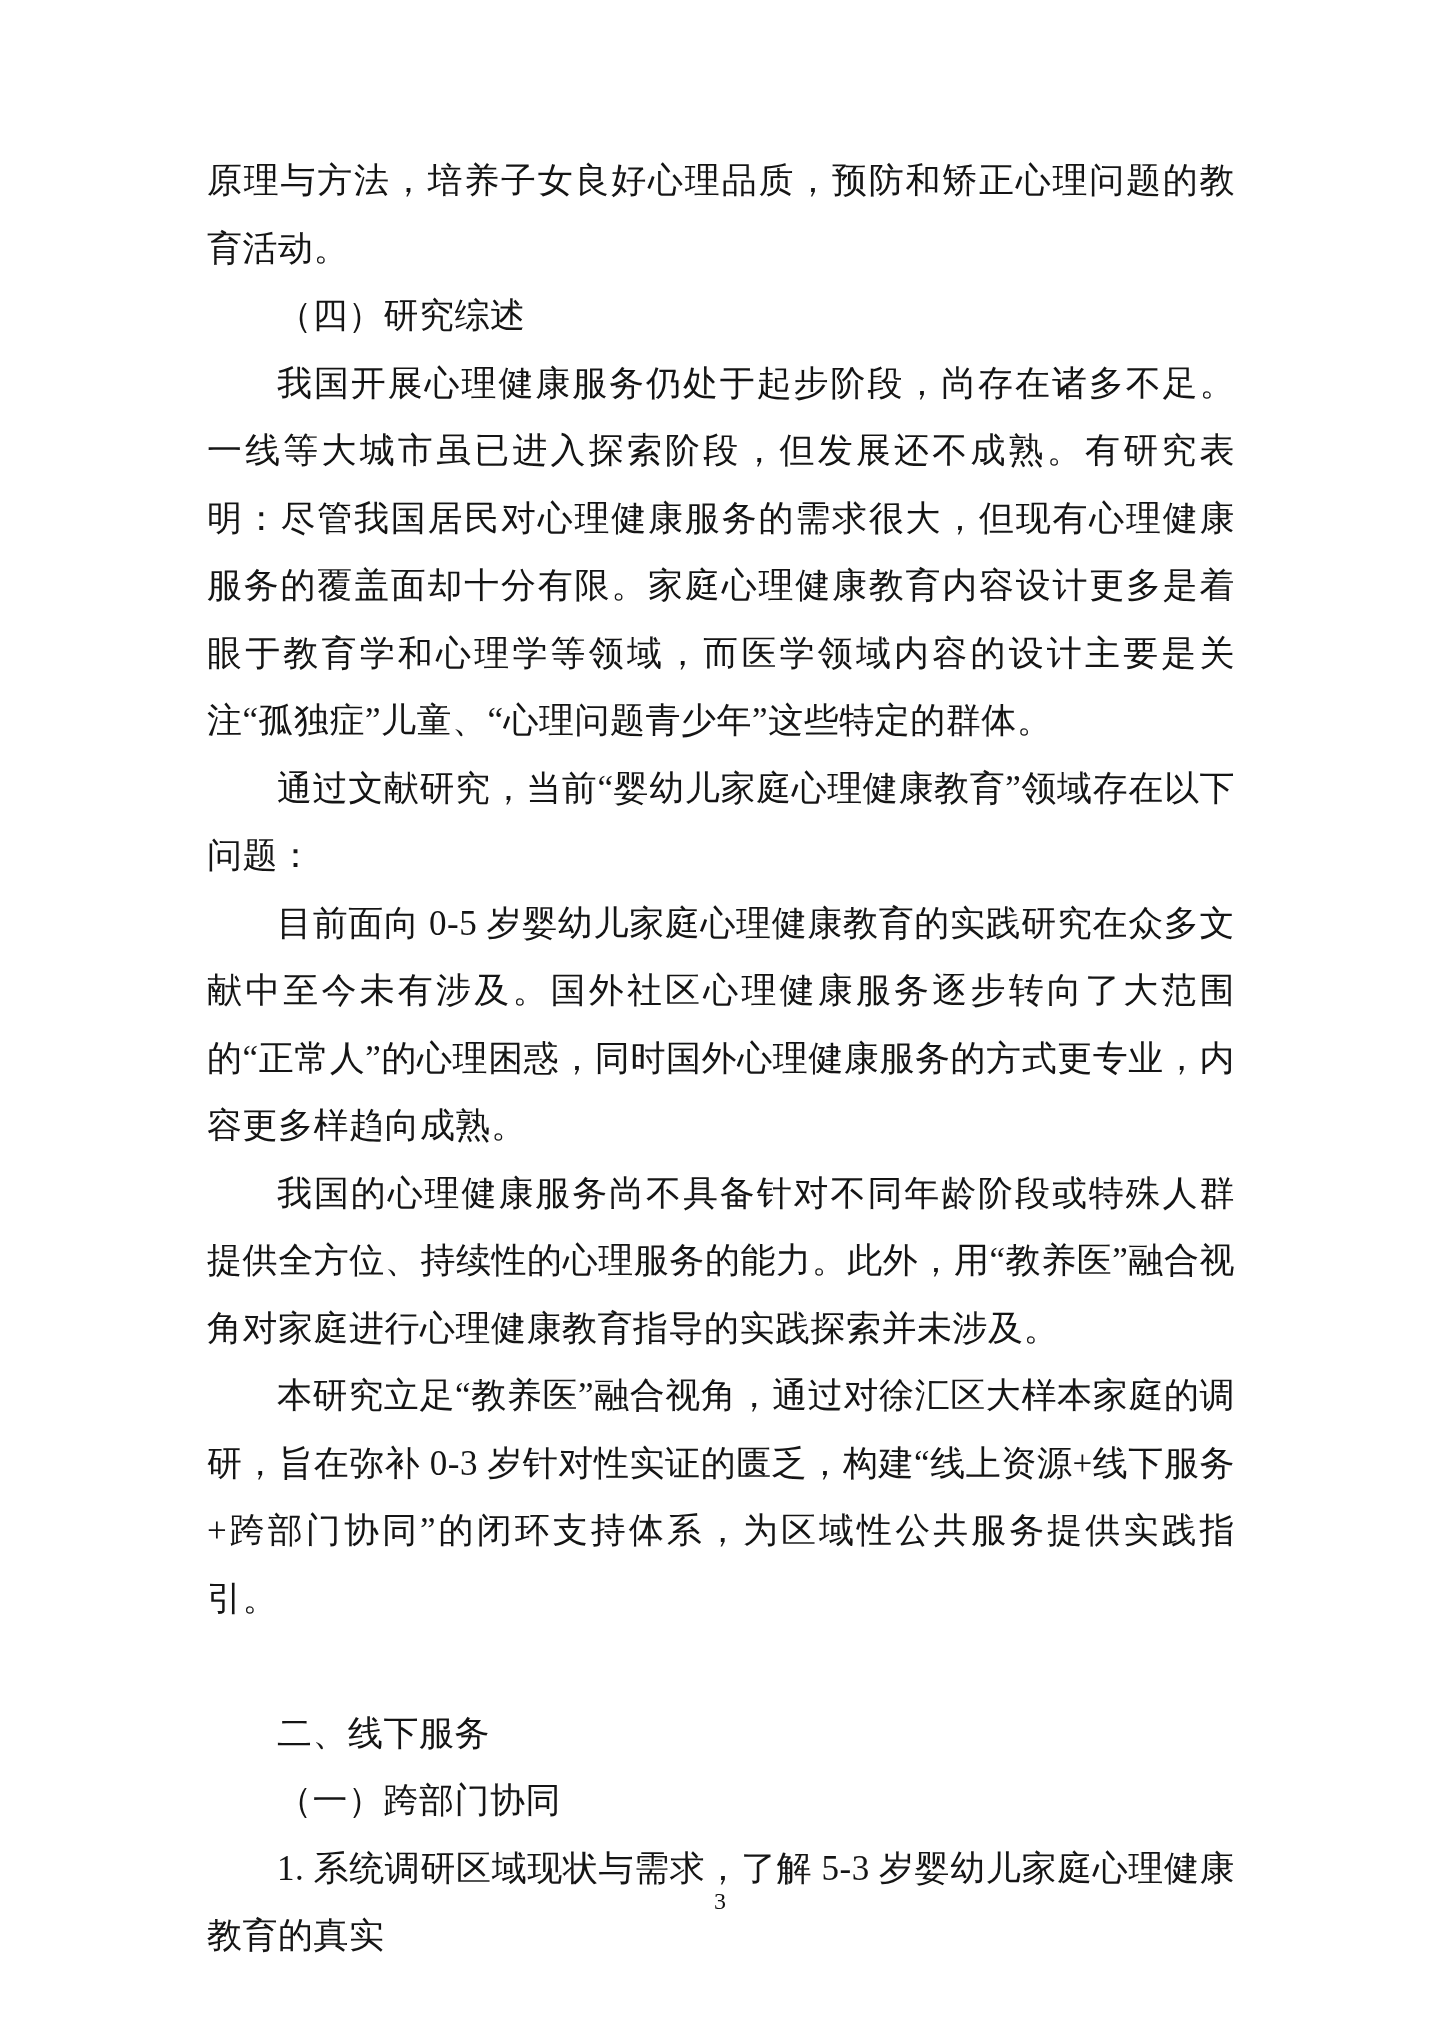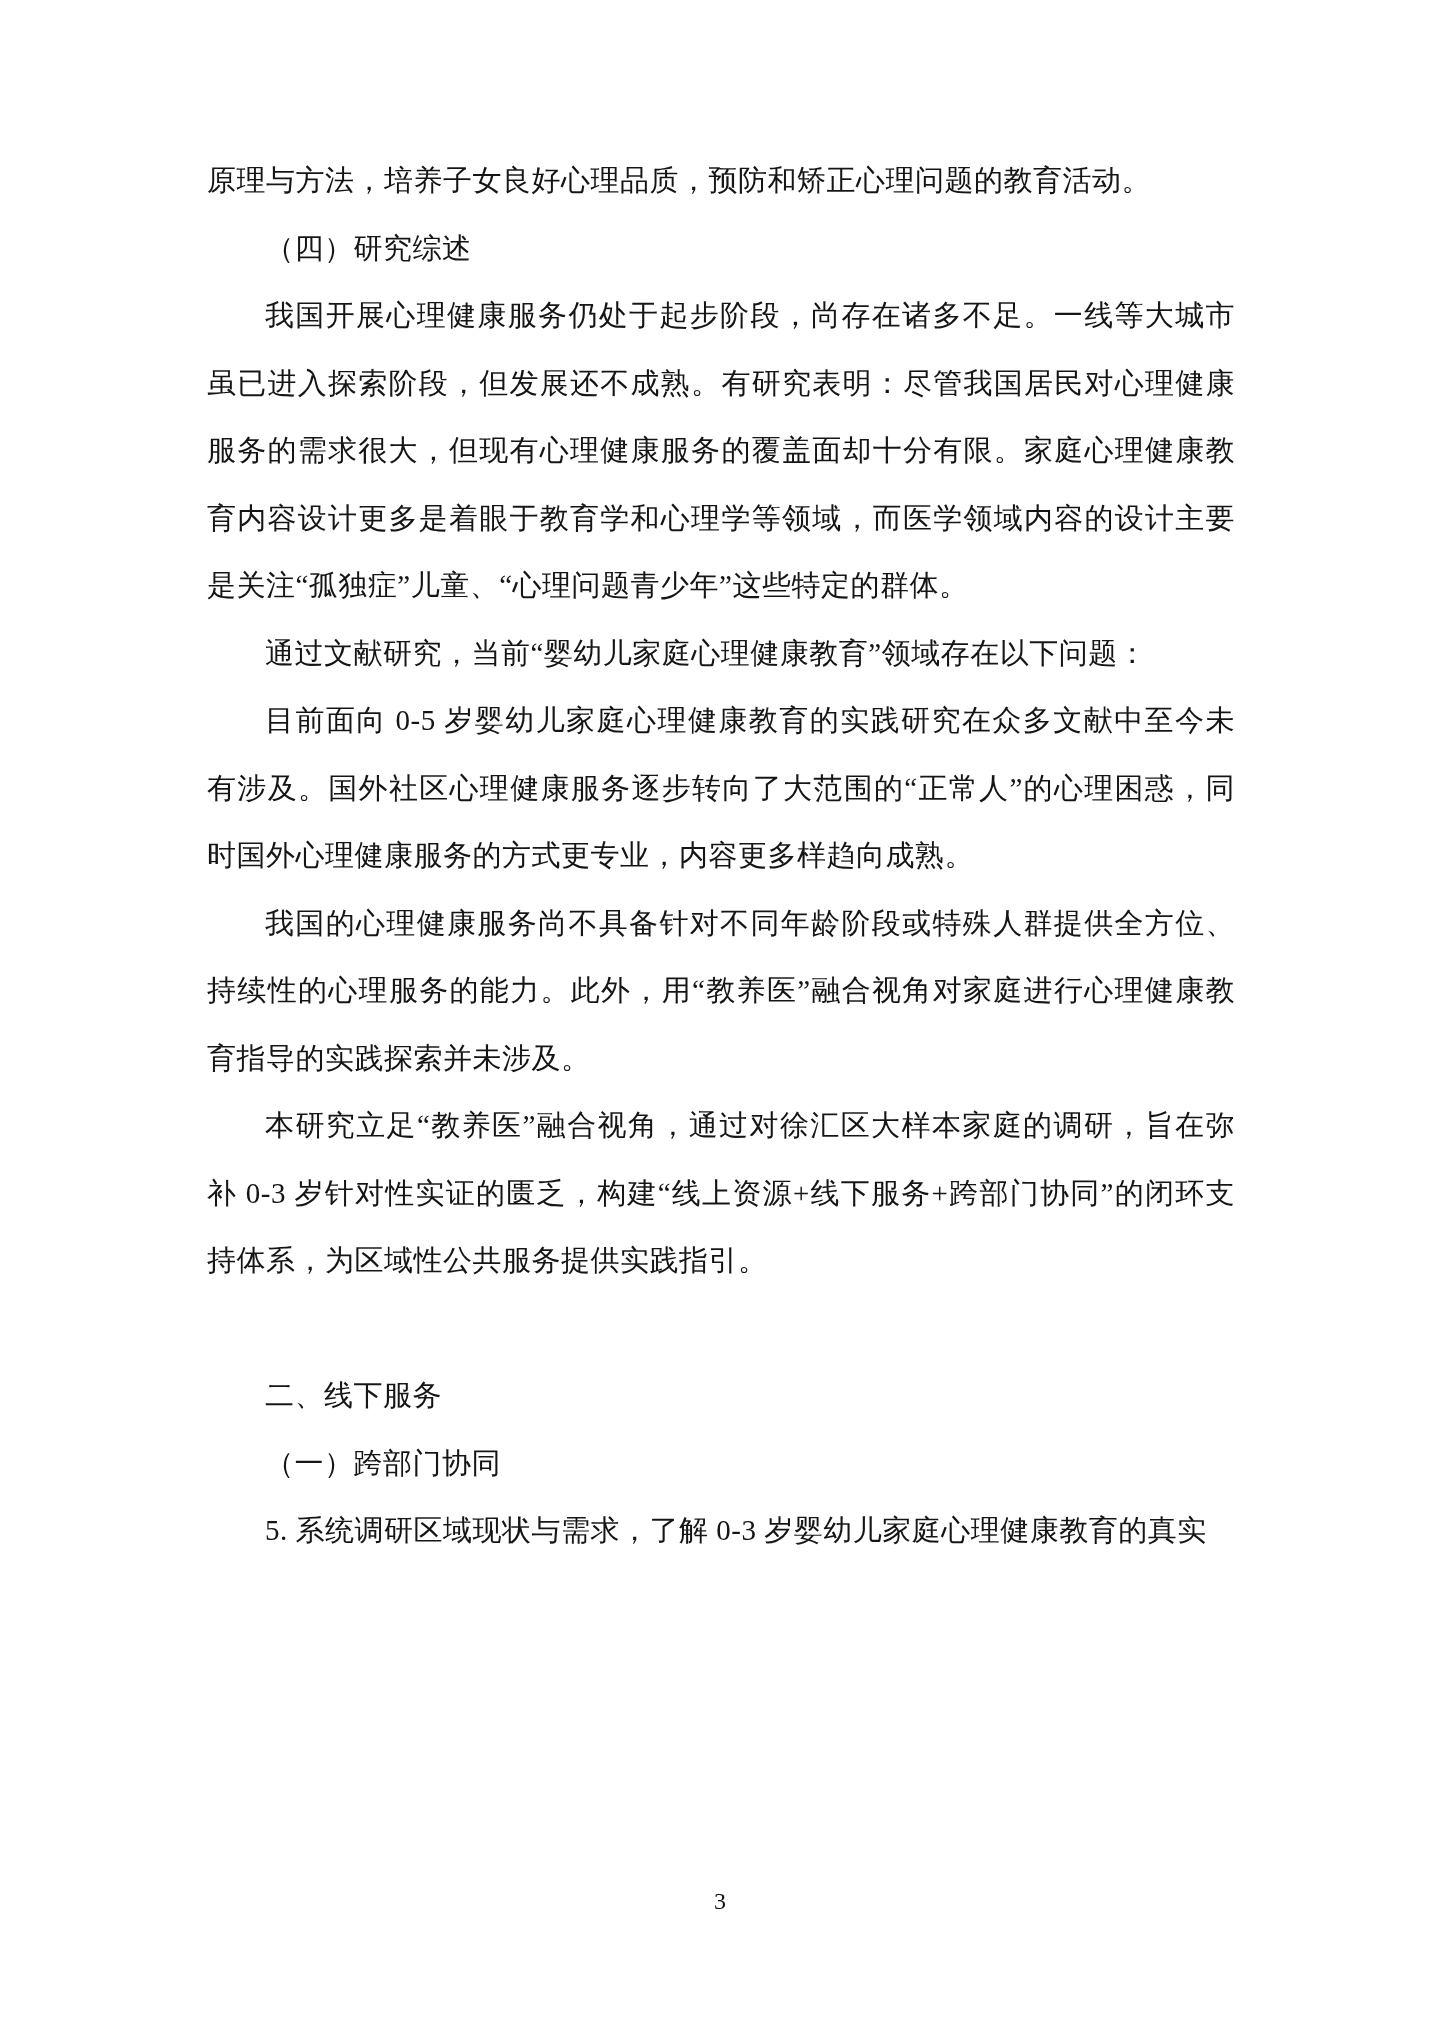--- a/index.html
+++ b/index.html
@@ -14,21 +14,21 @@
     background: #ffffff;
     overflow: hidden;
     font-family: "Liberation Serif", "DejaVu Serif", serif;
     color: #151515;
   }
   .content {
     position: absolute;
     top: 147px;
     left: 207px;
     width: 1028px;
-    font-size: 29px;
+    font-size: 35px;
     line-height: 67.5px;
     text-align: justify;
     text-justify: inter-ideograph;
     letter-spacing: 0.5px;
   }
   .content p {
     margin: 0;
     padding: 0;
   }
   .para-indent {
@@ -62,16 +62,16 @@
   <div class="content">
     <p class="para-cont">原理与方法，培养子女良好心理品质，预防和矫正心理问题的教育活动。</p>
     <p class="heading">（四）研究综述</p>
     <p class="para-indent">我国开展心理健康服务仍处于起步阶段，尚存在诸多不足。一线等大城市虽已进入探索阶段，但发展还不成熟。有研究表明：尽管我国居民对心理健康服务的需求很大，但现有心理健康服务的覆盖面却十分有限。家庭心理健康教育内容设计更多是着眼于教育学和心理学等领域，而医学领域内容的设计主要是关注“孤独症”儿童、“心理问题青少年”这些特定的群体。</p>
     <p class="para-indent">通过文献研究，当前“婴幼儿家庭心理健康教育”领域存在以下问题：</p>
     <p class="para-indent">目前面向 0-5 岁婴幼儿家庭心理健康教育的实践研究在众多文献中至今未有涉及。国外社区心理健康服务逐步转向了大范围的“正常人”的心理困惑，同时国外心理健康服务的方式更专业，内容更多样趋向成熟。</p>
     <p class="para-indent">我国的心理健康服务尚不具备针对不同年龄阶段或特殊人群提供全方位、持续性的心理服务的能力。此外，用“教养医”融合视角对家庭进行心理健康教育指导的实践探索并未涉及。</p>
     <p class="para-indent">本研究立足“教养医”融合视角，通过对徐汇区大样本家庭的调研，旨在弥补 0-3 岁针对性实证的匮乏，构建“线上资源+线下服务+跨部门协同”的闭环支持体系，为区域性公共服务提供实践指引。</p>
     <p class="heading heading-gap">二、线下服务</p>
     <p class="heading">（一）跨部门协同</p>
-    <p class="para-indent">5. 系统调研区域现状与需求，了解 0-3 岁婴幼儿家庭心理健康教育的真实</p>
+    <p class="para-indent">1. 系统调研区域现状与需求，了解 5-3 岁婴幼儿家庭心理健康教育的真实</p>
   </div>
   <div class="footer">3</div>
 </div>
 
 </body></html>

